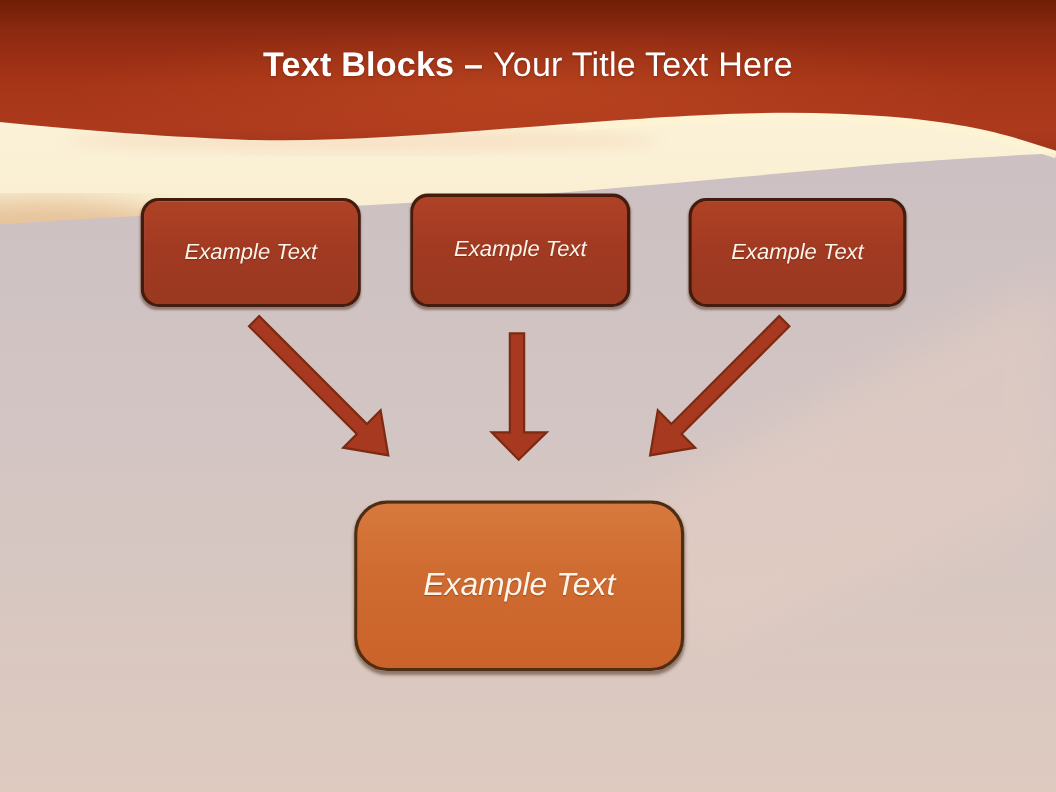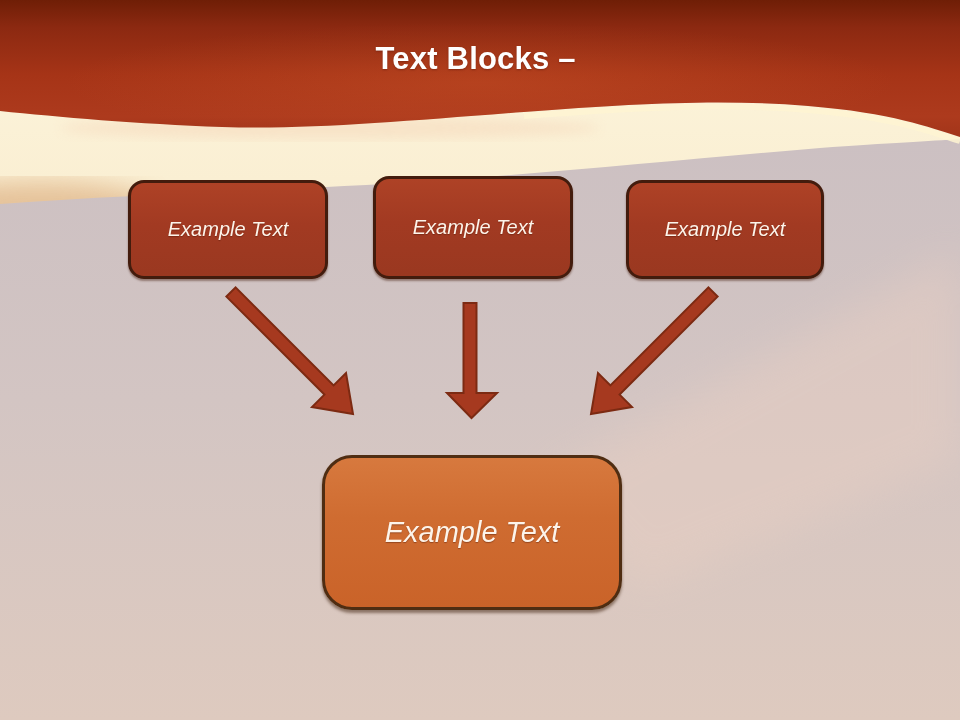--- a/index.html
+++ b/index.html
@@ -87,20 +87,21 @@
     <polygon points="540,480 960,250 960,460 640,590" fill="#ecd0c2" opacity="0.4" filter="url(#soft20)"></polygon>
 
     <path d="M524,116 C642,107 723,103 808,110 C893,117 928,131 960,141" fill="none" stroke="#fef5d2" stroke-width="6" opacity="0.85"></path>
 
     <use href="#headerWave" fill="url(#headerGrad)"></use>
     <use href="#headerWave" fill="url(#headerGlow)"></use>
   </svg>
 
   <div class="title">
     <span class="t-bold">Text Blocks – </span>
+    <span class="t-reg">Your Title Text Here</span>
   </div>
 
   <div class="block block-1">
     <span>Example Text</span>
   </div>
   <div class="block block-2">
     <span>Example Text</span>
   </div>
   <div class="block block-3">
     <span>Example Text</span>

